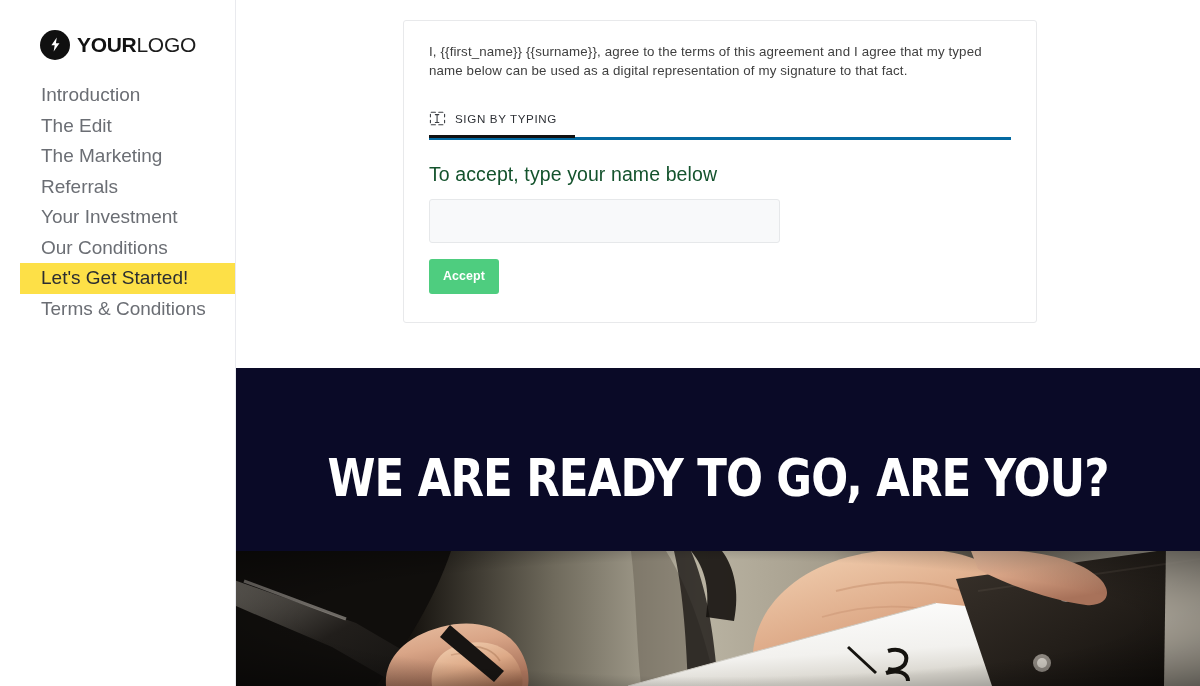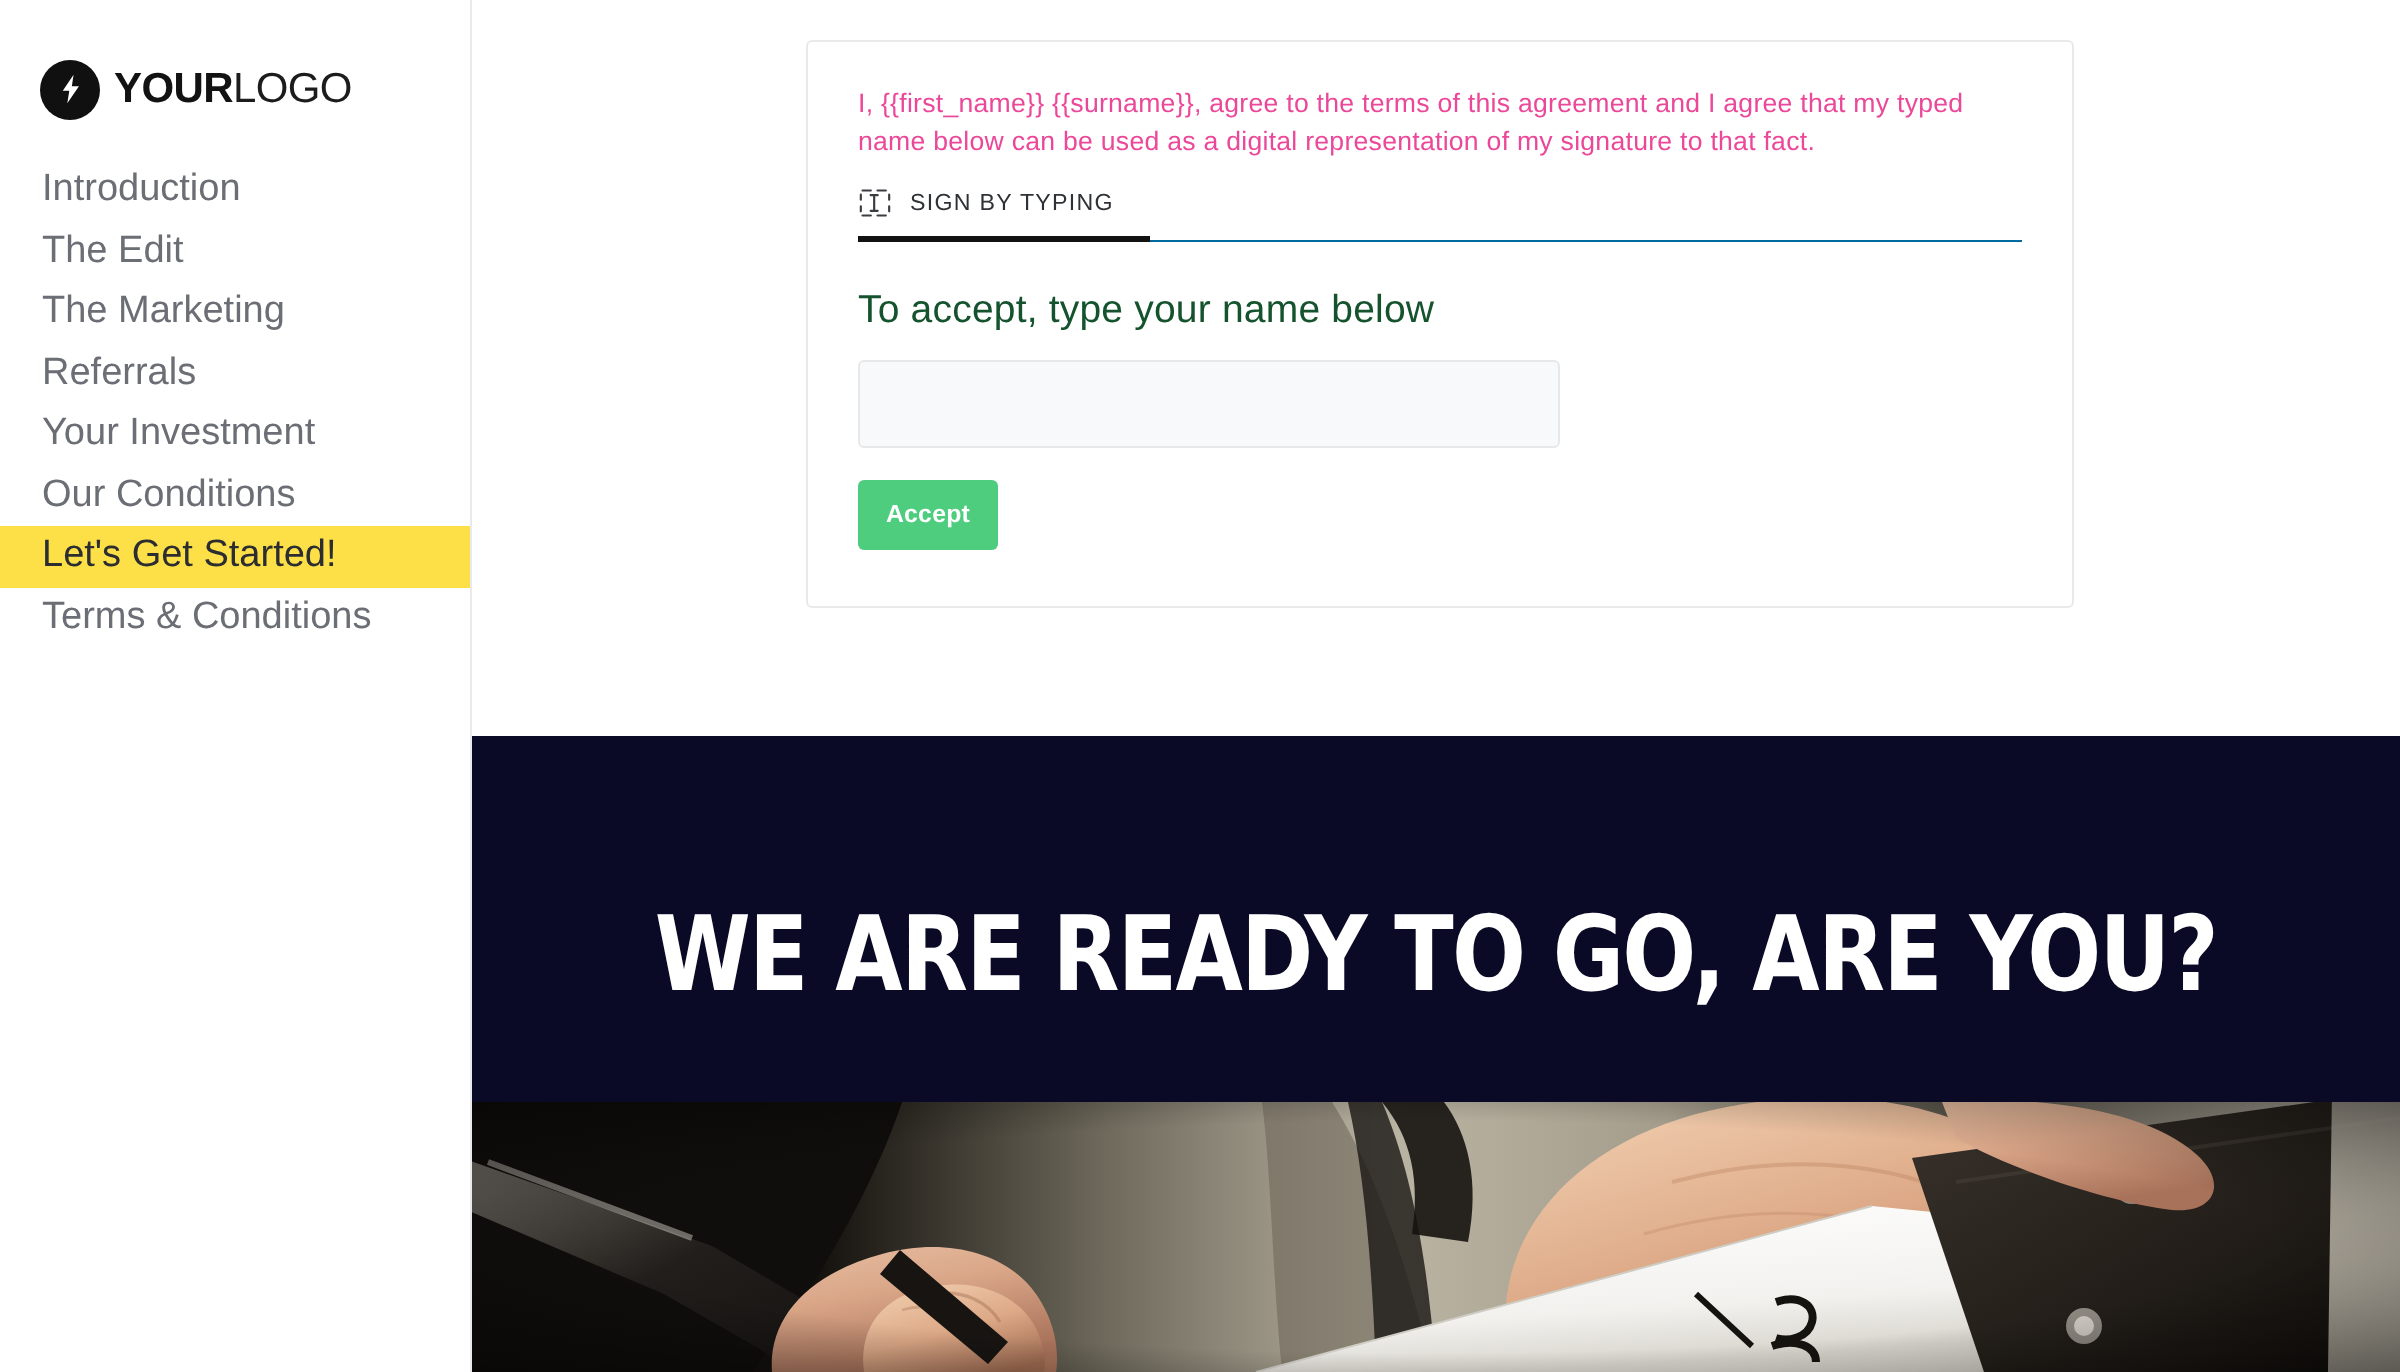--- a/index.html
+++ b/index.html
@@ -20,20 +20,21 @@
   }
 
   
   .sidebar {
     position: absolute;
     left: 0; top: 0;
     width: 236px;
     height: 686px;
     background: #ffffff;
     border-right: 1px solid #e9eaee;
+    padding-left: 20px;
   }
 
   .logo-row {
     display: flex;
     align-items: center;
     gap: 7px;
     padding: 27px 0 0 20px;
     height: 62px;
   }
   .logo-mark {
@@ -90,29 +91,29 @@
     width: 634px;
     background: #ffffff;
     border: 1px solid #e8e9eb;
     border-radius: 3px;
     padding: 22px 25px 28px 25px;
   }
 
   .agreement-text {
     font-size: 13.3px;
     line-height: 1.42;
-    color: #ec4899;
+    color: #404040;
     letter-spacing: 0.01em;
   }
 
   .tabs {
     display: flex;
     align-items: center;
-    margin-top: 13px;
-    border-bottom: 1px solid #0369a1;
+    margin-top: 30px;
+    border-bottom: 3px solid #0369a1;
   }
   .tab {
     display: flex;
     align-items: center;
     gap: 9px;
     padding: 0 12px 9px 0;
     margin-bottom: -1px;
     cursor: pointer;
     background: none;
     border: none;

